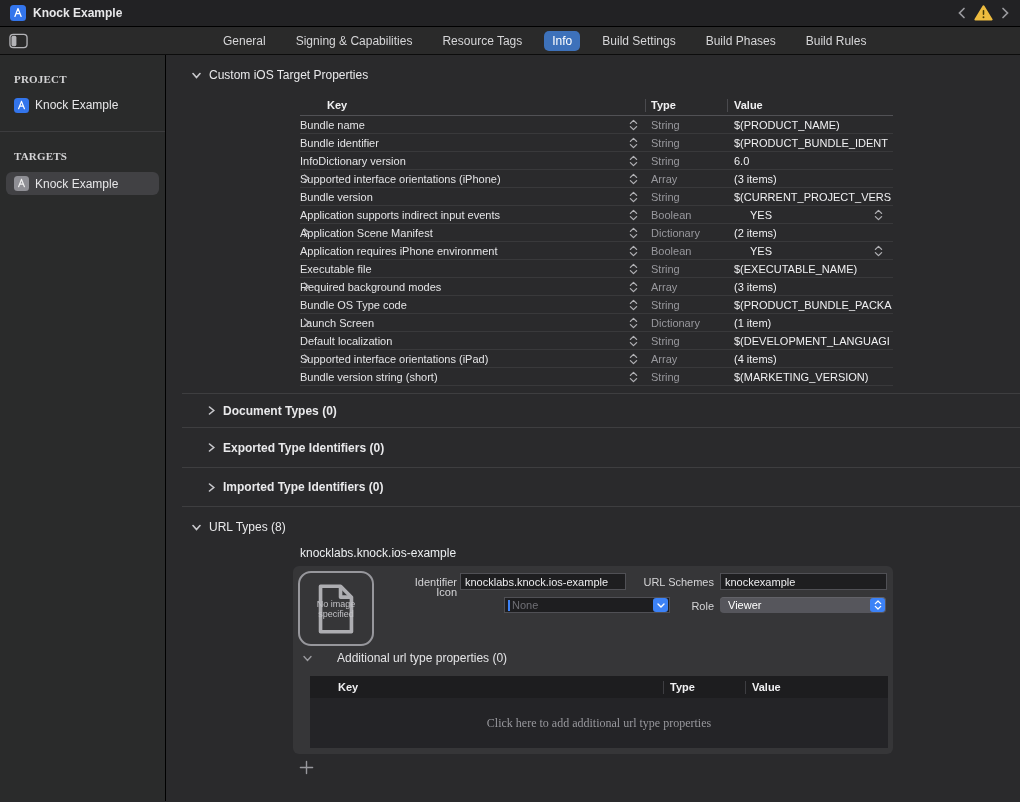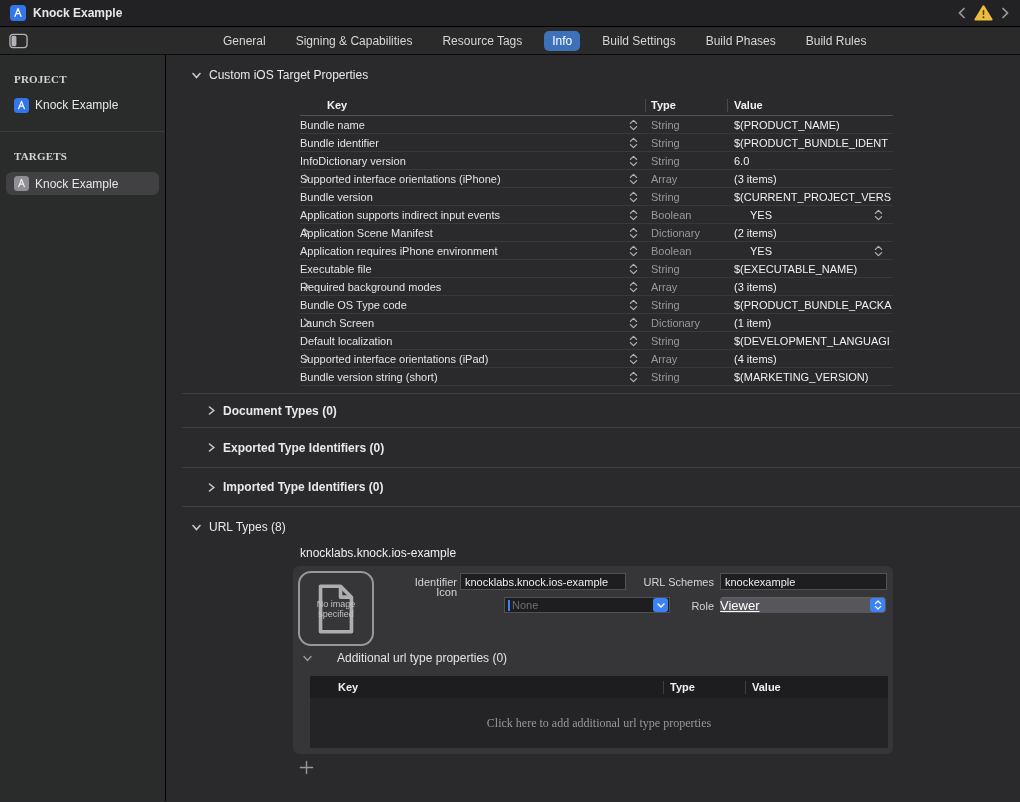--- a/index.html
+++ b/index.html
@@ -74,21 +74,21 @@
   .flabel { position:absolute; font-size:11px; color:#d4d4d6; text-align:right; }
   .fld { position:absolute; height:17px; background:#1e1e20; border:1px solid #505055; color:#ececee;
     font-size:11px; padding:0 4px; font-family:inherit; outline:none; }
   .combo { position:absolute; height:16px; background:#1e1e20; border:1px solid #505055; display:flex; align-items:center;margin-left:44px; }
   .combo .caret { width:2px; height:11px; background:#3c82f7; margin-left:3px; }
   .combo .combo-text { color:#6f6f75; font-size:11px; margin-left:2px; flex:1; }
   .combo .combo-btn { width:15px; height:14px; background:#3c82f7; border-radius:3px; margin-right:1px;
     display:flex; align-items:center; justify-content:center; }
   .popup { position:absolute; height:16px; background:#56565c; border-radius:4px; display:flex; align-items:center;
     box-shadow:inset 0 0.5px 0 rgba(255,255,255,.15); }
-  .popup .popup-text { color:#fff; font-size:13px; margin-left:0; flex:1;text-decoration:underline; }
+  .popup .popup-text { color:#fff; font-size:11px; margin-left:8px; flex:1; }
   .popup .popup-btn { width:15px; height:14px; background:#3c82f7; border-radius:3px; margin-right:1px;
     display:flex; align-items:center; justify-content:center; }
 
   .addl-hdr { position:absolute; left:10px; top:85px; display:flex; align-items:center; gap:25px; }
   .addl-hdr .addl-label { color:#e4e4e6; font-size:12px; }
   .itable { position:absolute; left:17px; top:110px; width:578px; }
   .it-head { position:relative; height:22px; background:#1d1d1f; display:flex; align-items:center; }
   .it-head span { position:absolute; font-size:11px; font-weight:bold; color:#f0f0f2; }
   .it-key { left:28px; } .it-type { left:360px; } .it-value { left:442px; }
   .it-head .vsep { position:absolute; top:5px; width:1px; height:13px; background:#3e3e42; }

